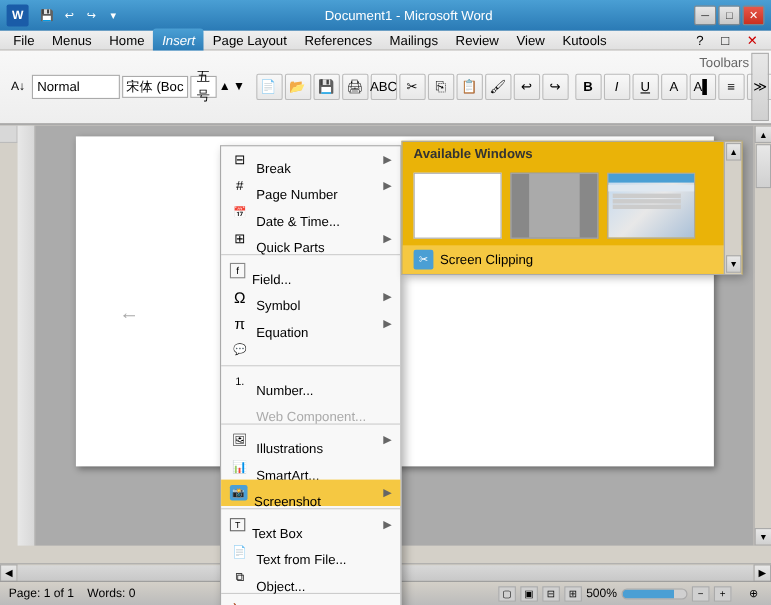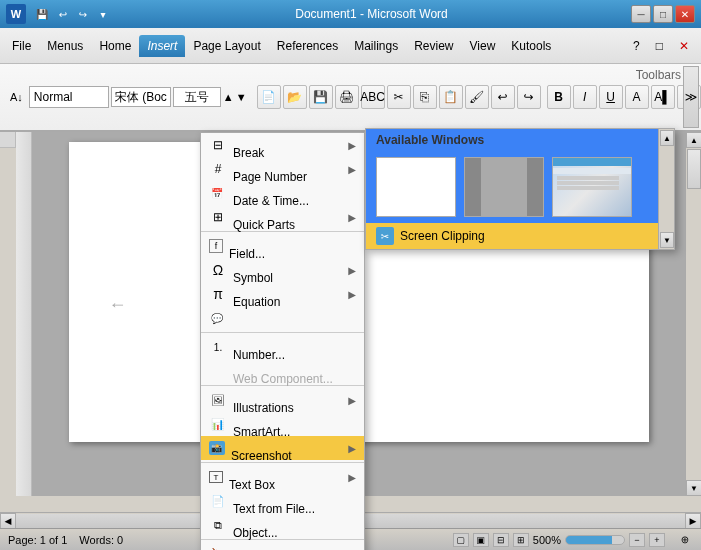--- a/index.html
+++ b/index.html
@@ -41,21 +41,21 @@
       display: flex; align-items: center; gap: 2px; margin-left: 4px;
     }
     .qa-btn {
       width: 18px; height: 18px;
       display: flex; align-items: center; justify-content: center;
       cursor: pointer; font-size: 10px; color: #fff;
     }
 
     
     .menu-bar {
-      height: 36px;
+      height: 18px;
       background: linear-gradient(to bottom, #f0f0f0, #e0e0e0);
       border-bottom: 1px solid #bbb;
       display: flex;
       align-items: center;
       padding: 0 4px;
     }
     .menu-item {
       padding: 2px 8px;
       font-size: 12px;
       cursor: pointer;
@@ -171,21 +171,21 @@
     }
     .menu-item-label { flex: 1; margin-top: 16px; }
     .menu-item-arrow { font-size: 10px; color: #666; }
     .menu-separator { height: 1px; background: #ccc; margin: 2px 0; }
 
     
     .screenshot-submenu {
       position: absolute;
       top: 128px; left: 365px;
       width: 310px;
-      background: #3b82f6;
+      background: #eab308;
       border: 1px solid #aaa;
       box-shadow: 3px 3px 8px rgba(0,0,0,0.3);
       z-index: 201;
       font-size: 12px;
     }
     .submenu-header {
       padding: 4px 10px;
       font-weight: bold;
       font-size: 12px;
       color: #333;
@@ -252,21 +252,21 @@
     .ribbon-icon-btn {
       width: 24px; height: 24px;
       background: linear-gradient(to bottom, #f8f8f8, #e8e8e8);
       border: 1px solid #bbb;
       border-radius: 2px;
       display: flex; align-items: center; justify-content: center;
       cursor: pointer; font-size: 12px;
     }
 
     .font-size-box {
-      width: 48px; height: 20px;
+      width: 24px; height: 20px;
       border: 1px solid #aaa;
       background: white;
       font-size: 12px;
       text-align: center;
       display: flex; align-items: center; justify-content: center;
     }
   </style>
 </head>
 <body>
 

